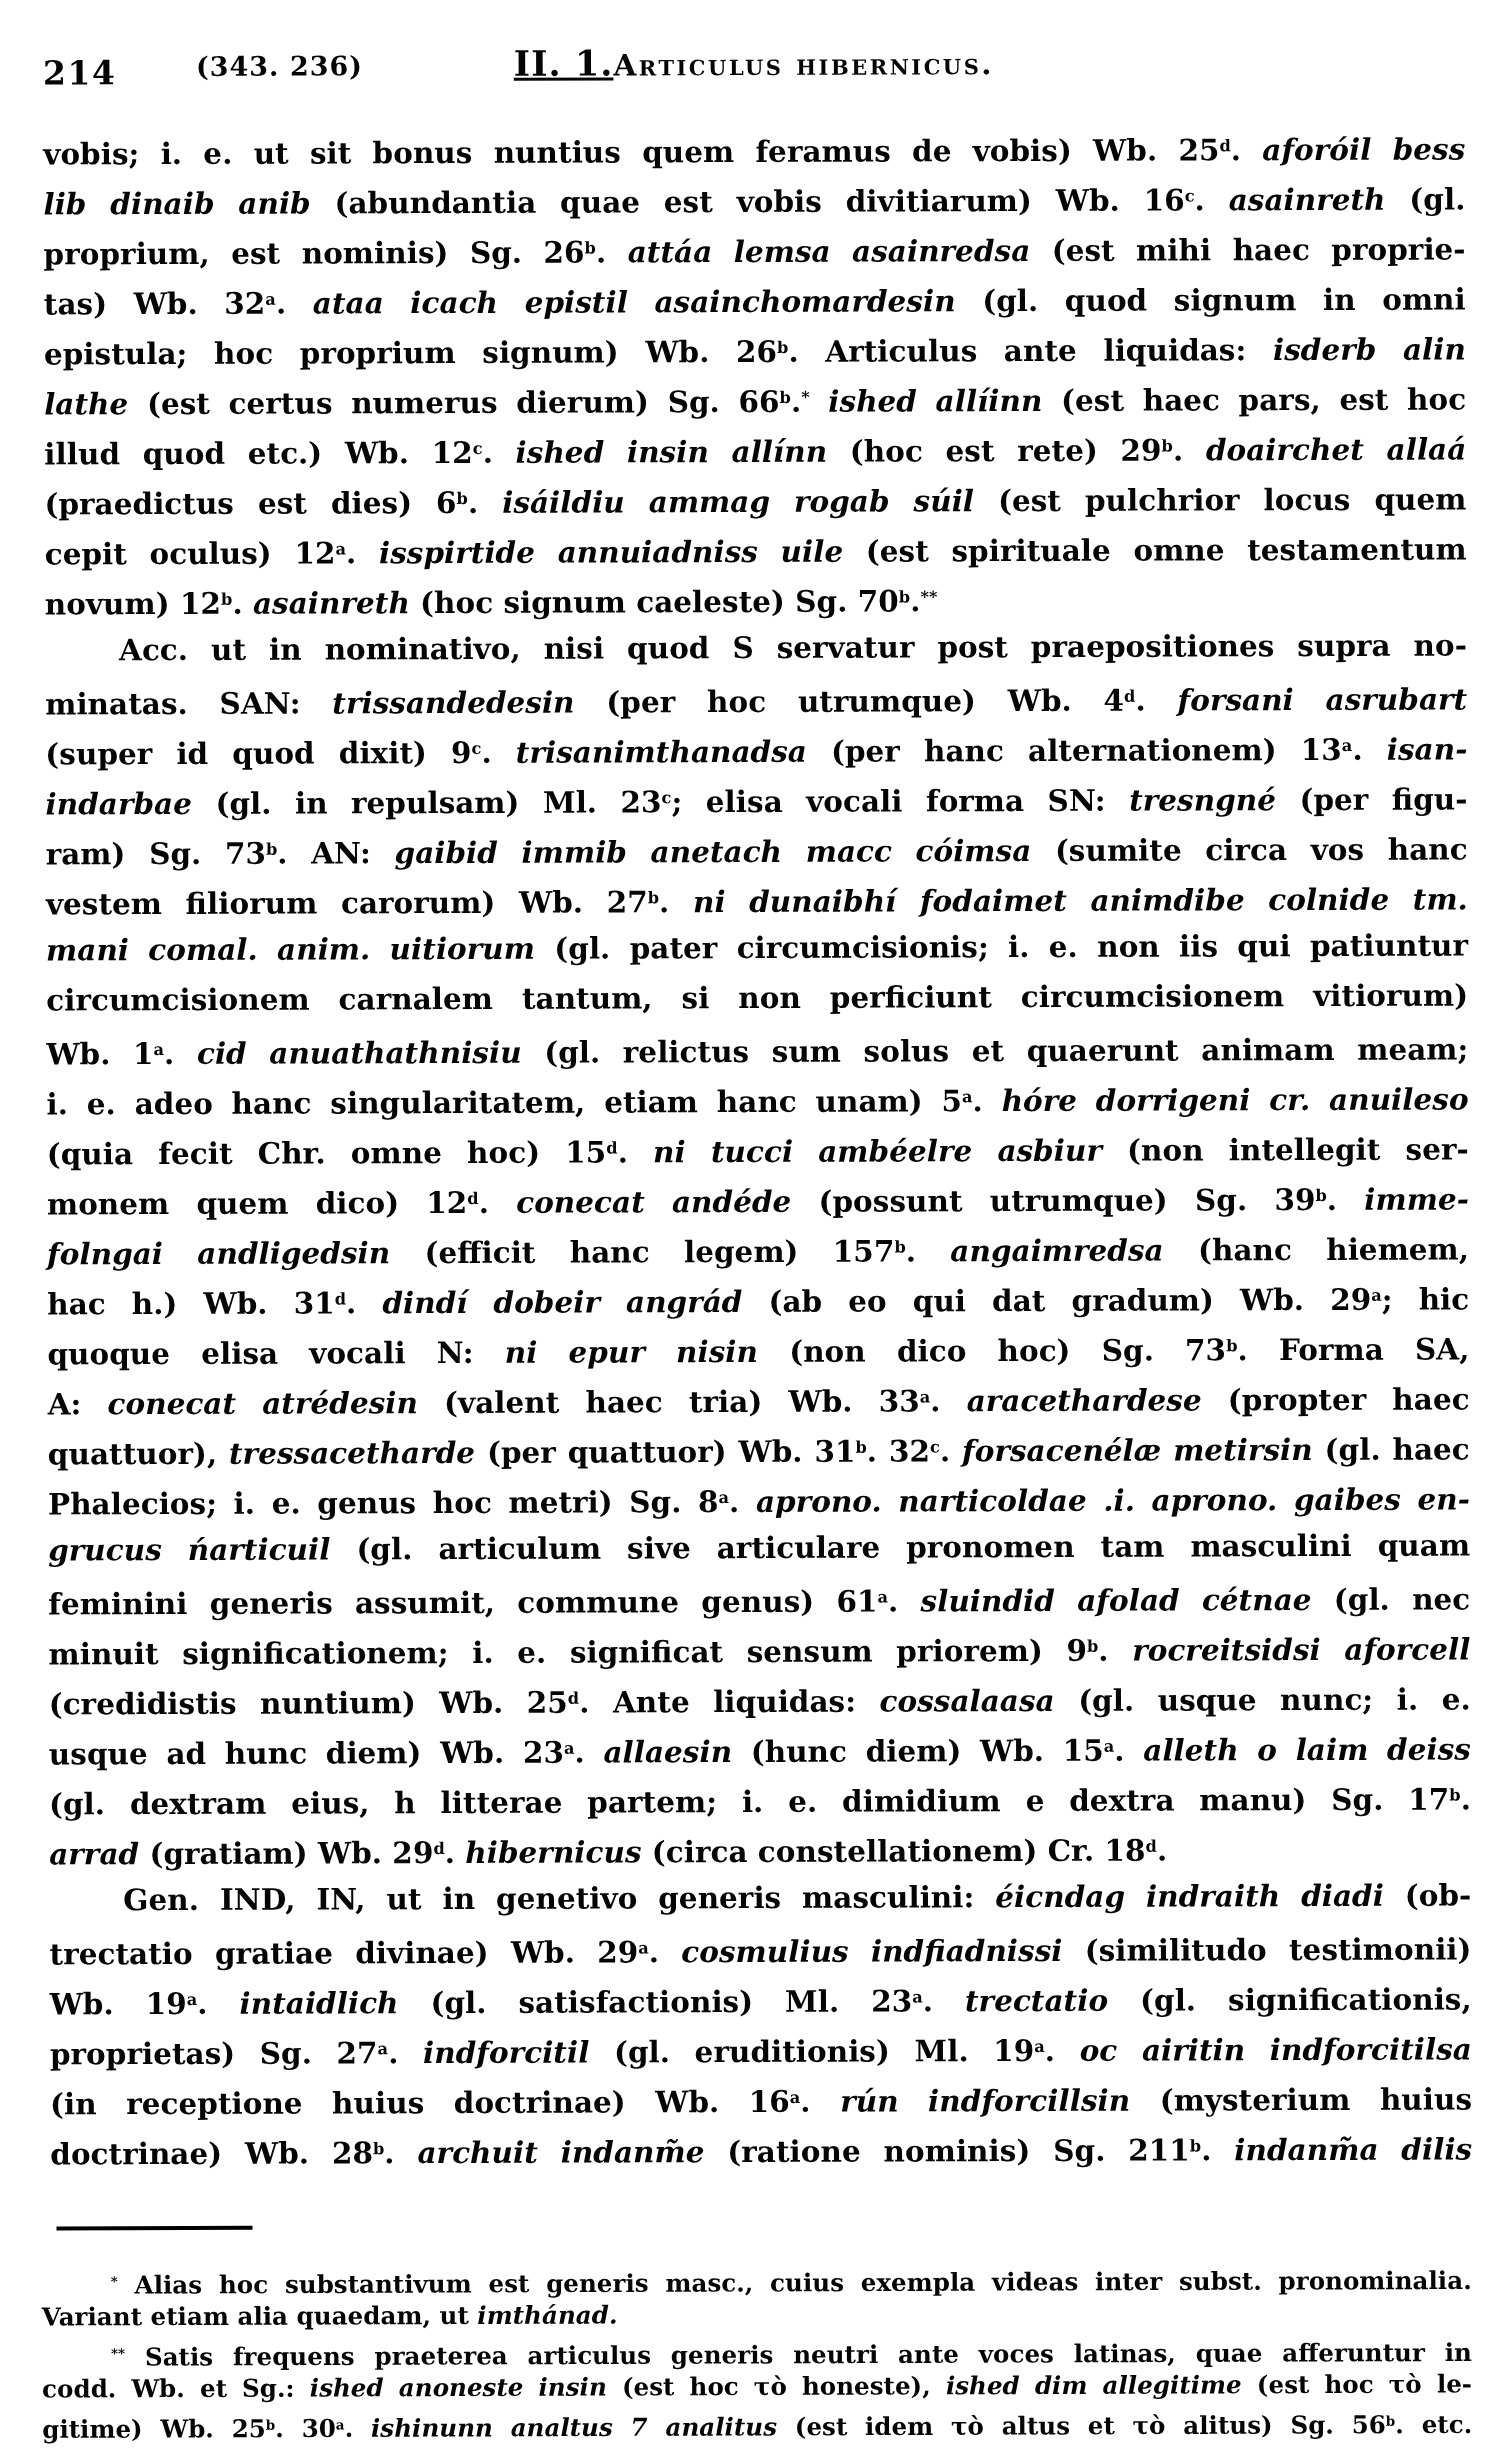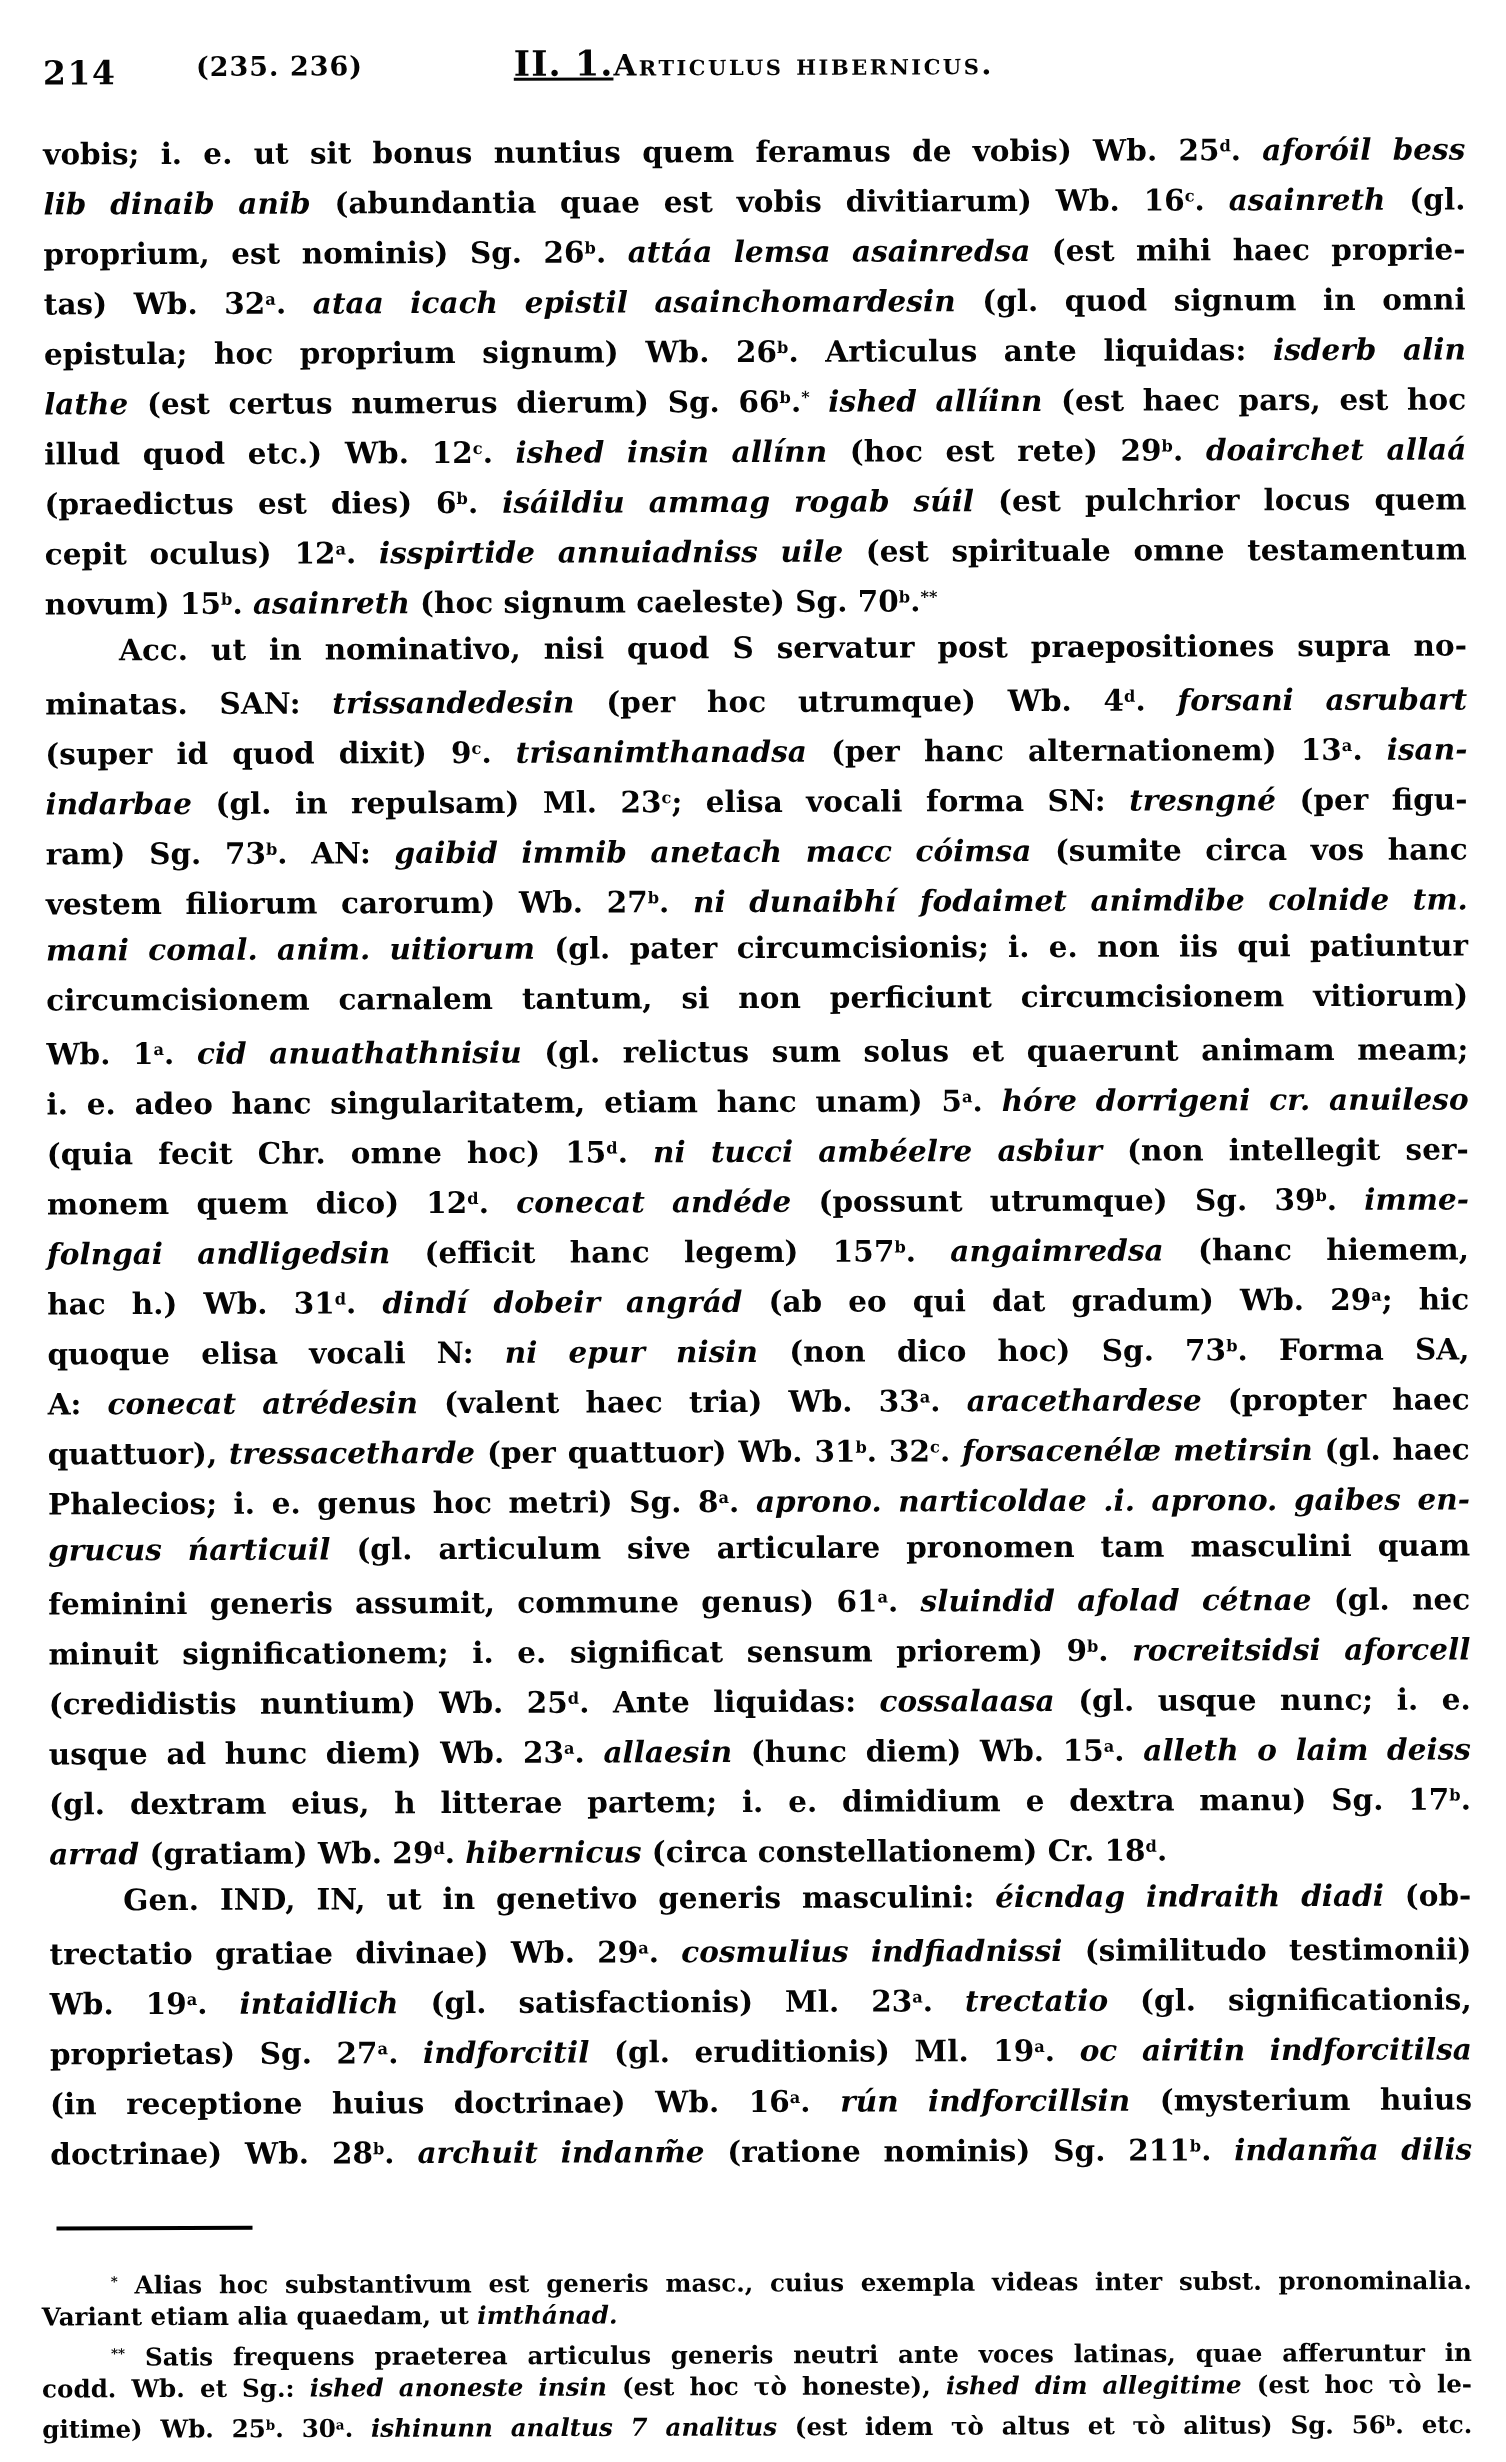--- a/index.html
+++ b/index.html
@@ -23,35 +23,35 @@
   .footnotes .tline{height:36px;line-height:36px;}
   .footnotes .tline.ind{text-indent:69px;}
 </style>
 </head>
 <body>
 
 <div class="sheet">
 
   <div class="header">
     <span class="pagenum">214</span>
-    <span class="secref">(235. 236)</span>
+    <span class="secref">(343. 236)</span>
     <span class="title"><span class="roman">II. 1.</span><span class="caps">Articulus hibernicus.</span></span>
   </div>
 
   <div class="bodytext">
       <div class="tline"><span>vobis; i. e. ut sit bonus nuntius quem feramus de vobis) Wb. 25</span><span class="sup">d</span><span>. </span><span class="it">aforóil bess</span></div>
       <div class="tline"><span class="it">lib dinaib anib </span><span>(abundantia quae est vobis divitiarum) Wb. 16</span><span class="sup">c</span><span>. </span><span class="it">asainreth </span><span>(gl.</span></div>
       <div class="tline"><span>proprium, est nominis) Sg. 26</span><span class="sup">b</span><span>. </span><span class="it">attáa lemsa asainredsa </span><span>(est mihi haec proprie-</span></div>
       <div class="tline"><span>tas) Wb. 32</span><span class="sup">a</span><span>. </span><span class="it">ataa icach epistil asainchomardesin </span><span>(gl. quod signum in omni</span></div>
       <div class="tline"><span>epistula; hoc proprium signum) Wb. 26</span><span class="sup">b</span><span>. Articulus ante liquidas: </span><span class="it">isderb alin</span></div>
       <div class="tline"><span class="it">lathe </span><span>(est certus numerus dierum) Sg. 66</span><span class="sup">b</span><span>.</span><span class="sup">*</span><span> </span><span class="it">ished allíinn </span><span>(est haec pars, est hoc</span></div>
       <div class="tline"><span>illud quod etc.) Wb. 12</span><span class="sup">c</span><span>. </span><span class="it">ished insin allínn </span><span>(hoc est rete) 29</span><span class="sup">b</span><span>. </span><span class="it">doairchet allaá</span></div>
       <div class="tline"><span>(praedictus est dies) 6</span><span class="sup">b</span><span>. </span><span class="it">isáildiu ammag rogab súil </span><span>(est pulchrior locus quem</span></div>
       <div class="tline"><span>cepit oculus) 12</span><span class="sup">a</span><span>. </span><span class="it">isspirtide annuiadniss uile </span><span>(est spirituale omne testamentum</span></div>
-      <div class="tline last"><span>novum) 15</span><span class="sup">b</span><span>. </span><span class="it">asainreth </span><span>(hoc signum caeleste) Sg. 70</span><span class="sup">b</span><span>.</span><span class="sup">**</span></div>
+      <div class="tline last"><span>novum) 12</span><span class="sup">b</span><span>. </span><span class="it">asainreth </span><span>(hoc signum caeleste) Sg. 70</span><span class="sup">b</span><span>.</span><span class="sup">**</span></div>
       <div class="tline ind"><span>Acc. ut in nominativo, nisi quod S servatur post praepositiones supra no-</span></div>
       <div class="tline"><span>minatas. SAN: </span><span class="it">trissandedesin </span><span>(per hoc utrumque) Wb. 4</span><span class="sup">d</span><span>. </span><span class="it">forsani asrubart</span></div>
       <div class="tline"><span>(super id quod dixit) 9</span><span class="sup">c</span><span>. </span><span class="it">trisanimthanadsa </span><span>(per hanc alternationem) 13</span><span class="sup">a</span><span>. </span><span class="it">isan-</span></div>
       <div class="tline"><span class="it">indarbae </span><span>(gl. in repulsam) Ml. 23</span><span class="sup">c</span><span>; elisa vocali forma SN: </span><span class="it">tresngné </span><span>(per figu-</span></div>
       <div class="tline"><span>ram) Sg. 73</span><span class="sup">b</span><span>. AN: </span><span class="it">gaibid immib anetach macc cóimsa </span><span>(sumite circa vos hanc</span></div>
       <div class="tline"><span>vestem filiorum carorum) Wb. 27</span><span class="sup">b</span><span>. </span><span class="it">ni dunaibhí fodaimet animdibe colnide tm.</span></div>
       <div class="tline"><span class="it">mani comal. anim. uitiorum </span><span>(gl. pater circumcisionis; i. e. non iis qui patiuntur</span></div>
       <div class="tline"><span>circumcisionem carnalem tantum, si non perficiunt circumcisionem vitiorum)</span></div>
       <div class="tline"><span>Wb. 1</span><span class="sup">a</span><span>. </span><span class="it">cid anuathathnisiu </span><span>(gl. relictus sum solus et quaerunt animam meam;</span></div>
       <div class="tline"><span>i. e. adeo hanc singularitatem, etiam hanc unam) 5</span><span class="sup">a</span><span>. </span><span class="it">hóre dorrigeni cr. anuileso</span></div>

